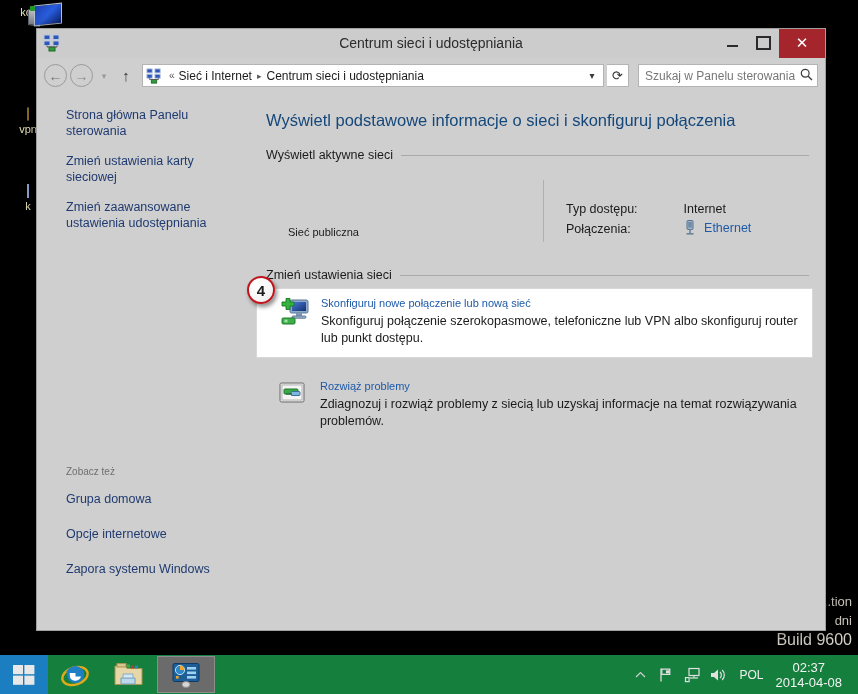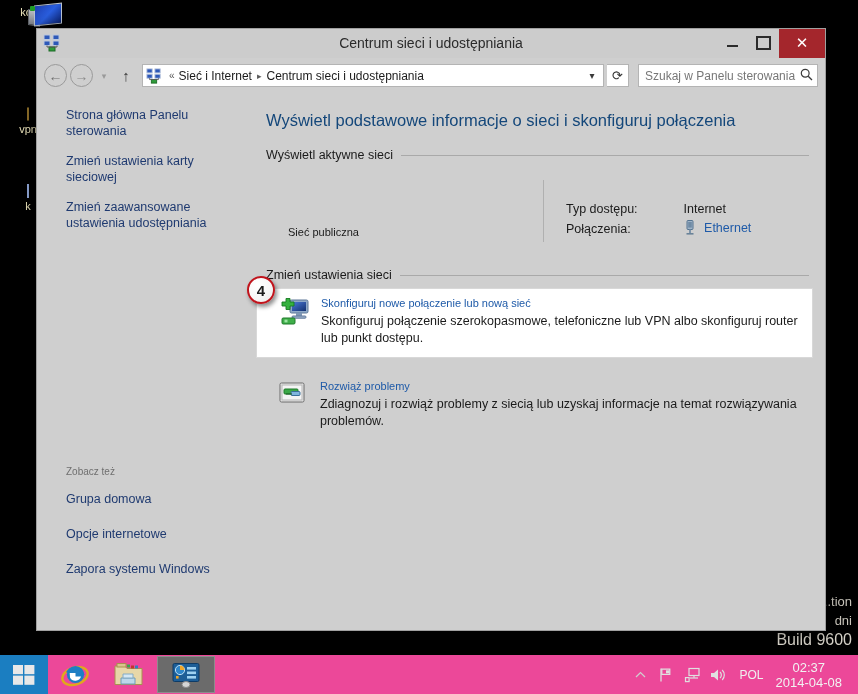--- a/index.html
+++ b/index.html
@@ -239,21 +239,21 @@
     font-size: 15px; font-weight: bold;
     display: flex; align-items: center; justify-content: center;
     box-shadow: 2px 3px 4px rgba(0,0,0,.45);
     z-index: 50;
   }
 
   
   #taskbar {
     position: absolute; left: 0; bottom: 0;
     width: 858px; height: 39px;
-    background: #ec4899;
+    background: #15803d;
     display: flex; align-items: center;
   }
   #start {
     width: 48px; height: 39px;
     display: flex; align-items: center; justify-content: center;
     background: #1b7ec1;
   }
   .tb-item {
     width: 54px; height: 39px;
     display: flex; align-items: center; justify-content: center;

